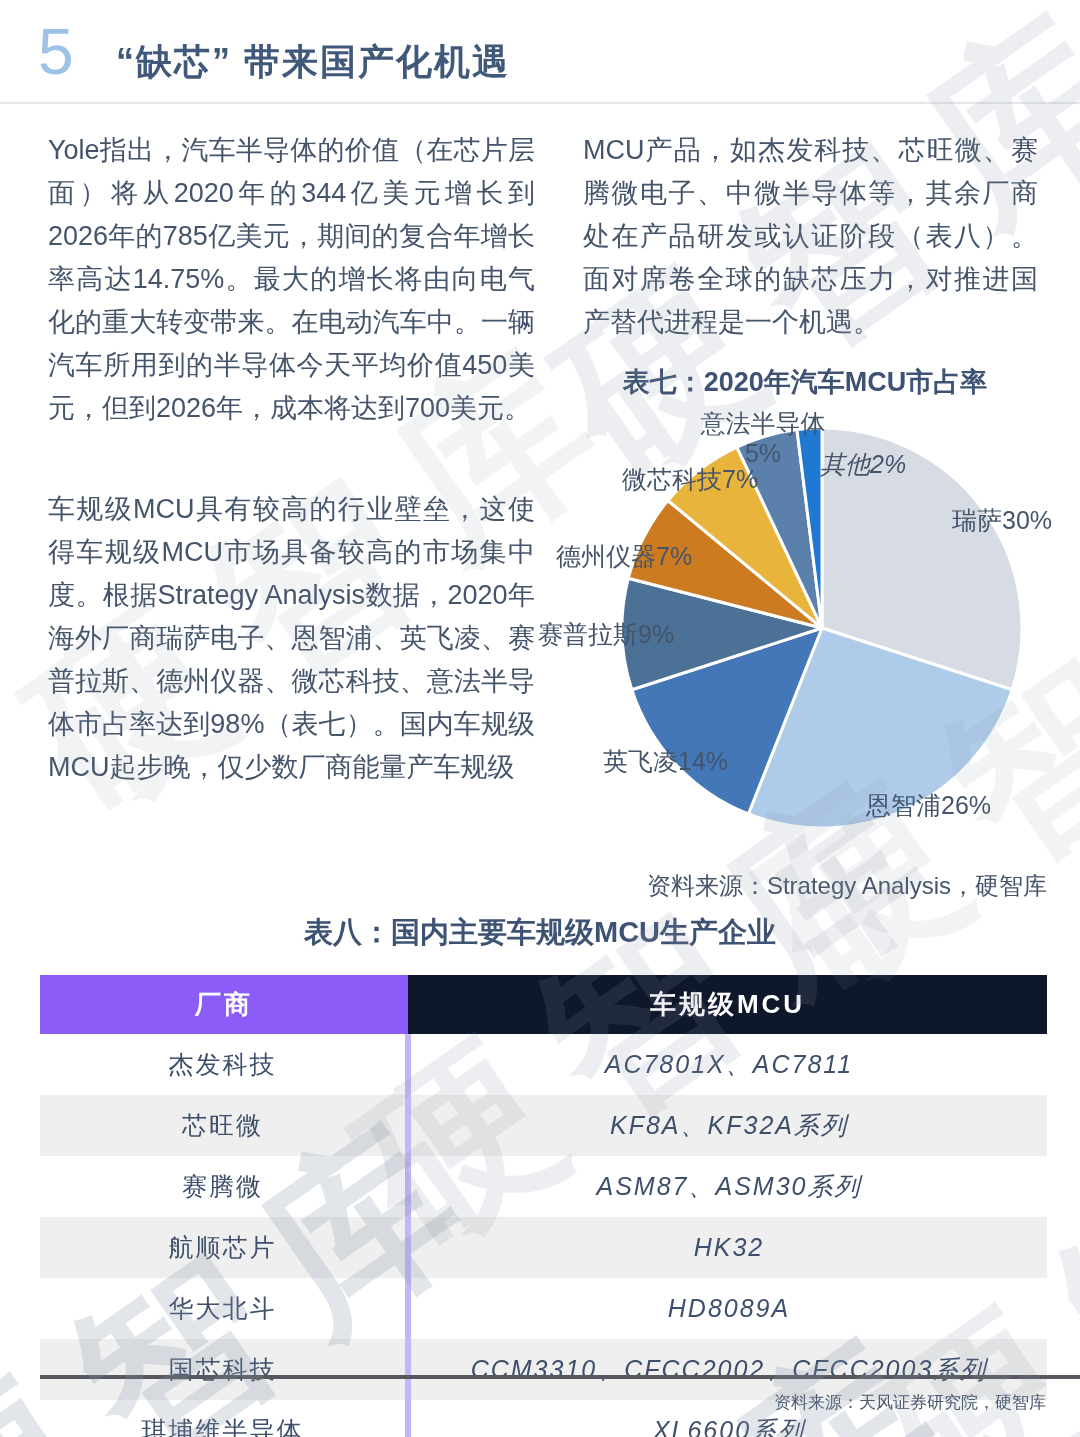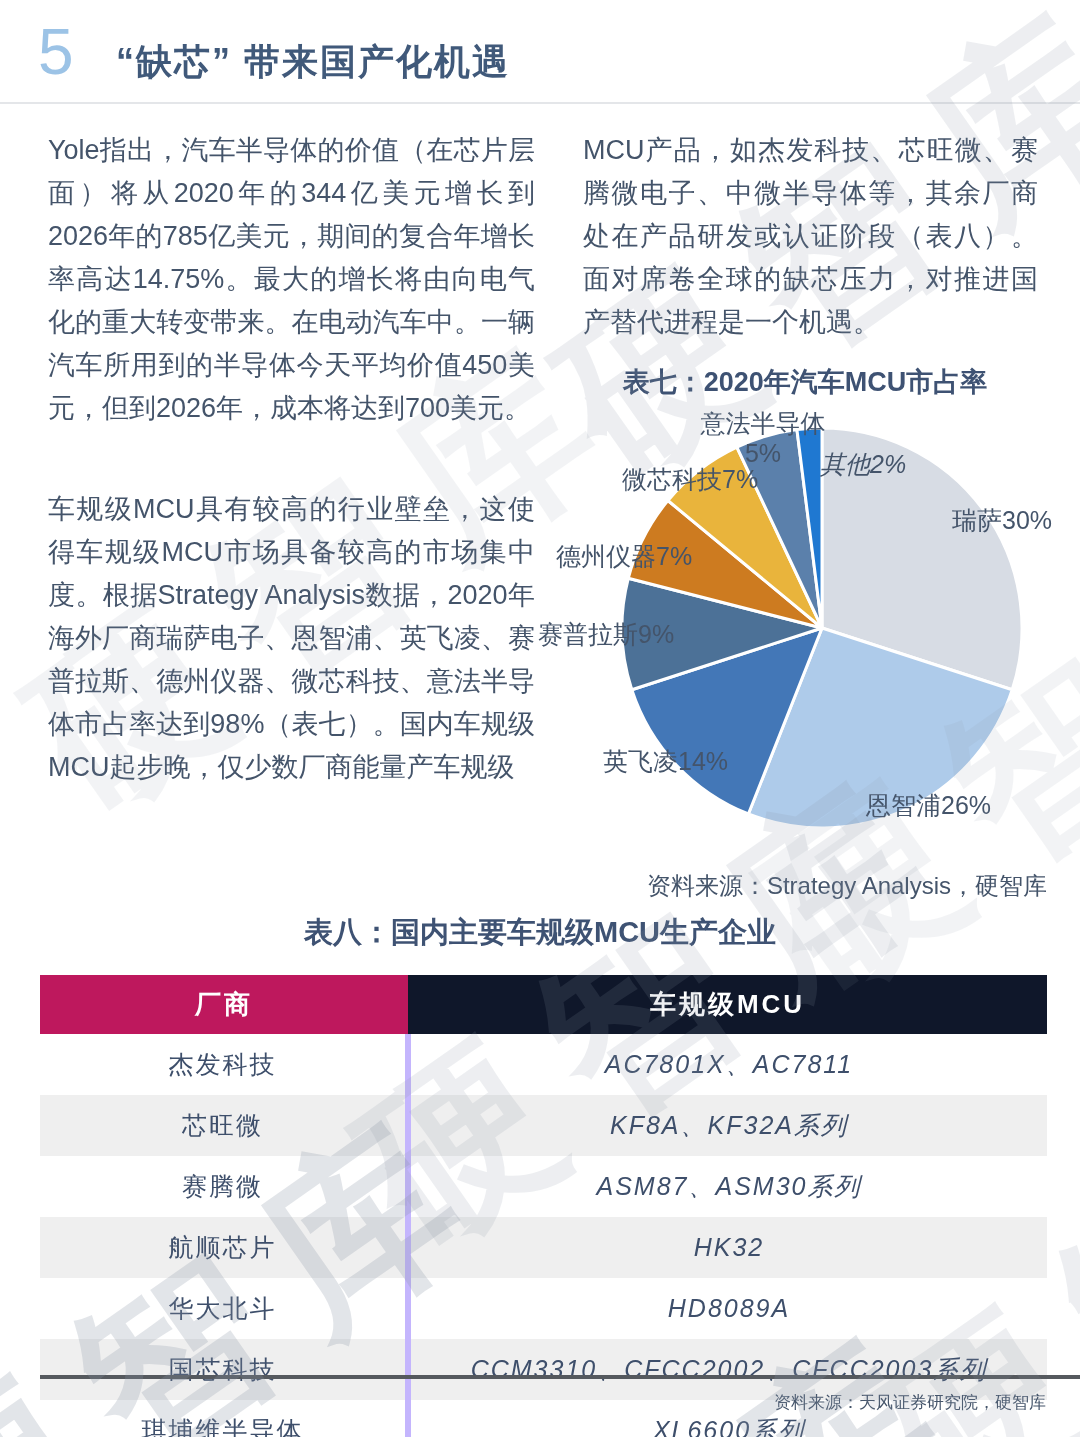--- a/index.html
+++ b/index.html
@@ -29,21 +29,21 @@
   .lbl-cypress{left:538px;top:618px;}
   .lbl-infineon{left:603px;top:745px;}
   .lbl-nxp{left:866px;top:789px;}
   .lbl-renesas{left:952px;top:504px;}
   .src1{position:absolute;right:33px;top:870px;font-size:24px;color:#44546A;z-index:2;}
 
   
   .table-title{position:absolute;left:0;top:913px;width:1080px;text-align:center;font-size:29px;font-weight:700;color:#3E5273;z-index:2;}
   table.mcu{position:absolute;left:40px;top:975px;width:1007px;border-collapse:collapse;z-index:2;}
   table.mcu th{height:57px;font-size:26px;font-weight:700;color:#ffffff;letter-spacing:3px;}
-  table.mcu th.th-left{background:#be185d;width:366px;}
+  table.mcu th.th-left{background:#8b5cf6;width:366px;}
   table.mcu th.th-right{background:#0f172a;}
   table.mcu td{height:49px;font-size:25px;color:#3E4F6B;text-align:center;letter-spacing:2px;padding:6px 6px;}
   table.mcu td + td{border-left:6px solid #c4b5fd;font-style:italic;}
   table.mcu tbody tr:nth-child(even) td{background:#efefef;}
   .tbl-bottom-line{position:absolute;left:40px;right:0;top:1375px;height:4px;background:#55595e;z-index:2;}
   .src2{position:absolute;right:34px;top:1391px;font-size:17px;color:#44546A;z-index:2;}
 
   
   .wm{position:absolute;font-size:185px;font-weight:700;letter-spacing:38px;color:#8a95a5;opacity:0.15;transform:rotate(-35deg);transform-origin:left center;white-space:nowrap;pointer-events:none;z-index:5;}
   .wm-strong{opacity:0.24;}

